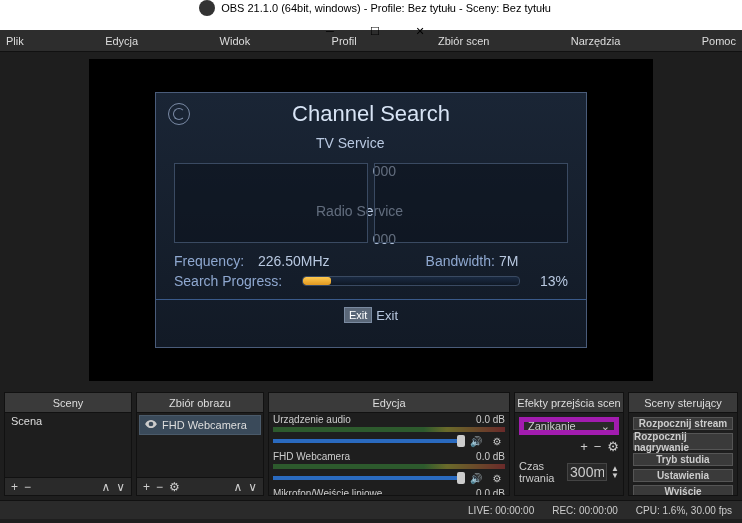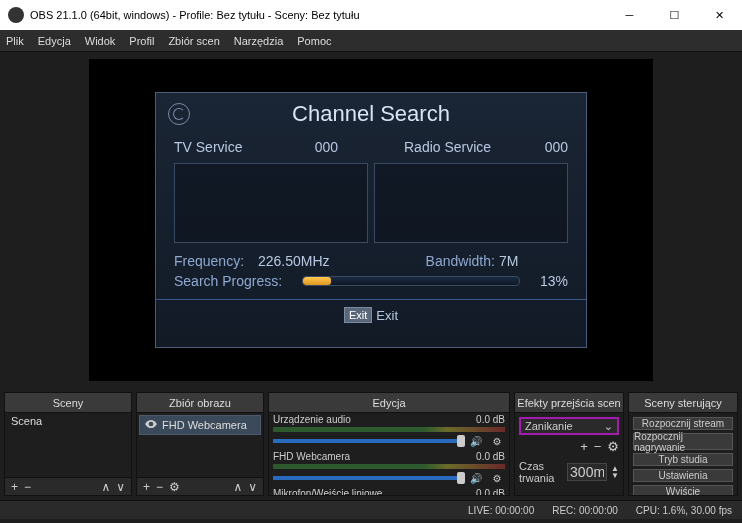--- a/index.html
+++ b/index.html
@@ -1,31 +1,31 @@
 <!DOCTYPE html>
 <html><head>
 <meta charset="utf-8">
 <style>
 * { box-sizing: border-box; margin: 0; padding: 0; }
 body { font-family: "Segoe UI", Tahoma, sans-serif; font-size: 11px; background: #1e1e1e; color: #ccc; width: 742px; height: 523px; overflow: hidden; }
-.titlebar { height: 30px; background: #fff; color: #000; display: flex; align-items: center; justify-content: space-between; padding: 0 0 0 8px; }
+.titlebar { height: 30px; background: #fff; color: #000; display: flex; align-items: center; justify-content: space-between; padding: 0 0 0 8px; flex-direction: column; }
 .titlebar-left { display: flex; align-items: center; gap: 6px; }
 .titlebar-icon { width: 16px; height: 16px; border-radius: 50%; background: #333; }
 .winbtns { display: flex; }
 .winbtn { width: 45px; height: 30px; display: flex; align-items: center; justify-content: center; color: #000; }
-.menubar { height: 22px; background: #2d2d2d; border-bottom: 1px solid #111; display: flex; align-items: center; padding: 0 6px; gap: 14px; font-size: 11px; color: #ddd; }
+.menubar { height: 22px; background: #2d2d2d; border-bottom: 1px solid #111; display: flex; align-items: center; padding: 0 6px; gap: 14px; font-size: 11px; color: #ddd; justify-content: space-between; }
 .menubar span { cursor: default; }
 .preview-area { height: 336px; background: #1e1e1e; display: flex; align-items: center; justify-content: center; padding: 8px; }
 .preview { width: 564px; height: 322px; background: #000; position: relative; display: flex; align-items: center; justify-content: center; }
 .panel { width: 432px; height: 256px; border: 1px solid #4a5c7a; background: linear-gradient(180deg, #1a2535, #121a26); color: #b8c8e0; position: relative; }
 .panel-header { height: 42px; display: flex; align-items: center; justify-content: center; font-size: 22px; color: #d8e4f5; position: relative; }
 .panel-logo { position: absolute; left: 12px; top: 10px; width: 22px; height: 22px; border: 1.5px solid #7a8aa5; border-radius: 50%; display: flex; align-items: center; justify-content: center; }
 .panel-logo::after { content: ""; width: 10px; height: 10px; border: 1.5px solid #7a8aa5; border-radius: 50%; border-right-color: transparent; }
 .panel-row { display: flex; padding: 0 18px; height: 24px; align-items: center; font-size: 14px; }
-.svc-row { gap: 4px; }
+.svc-row { gap: 12px; flex-direction: column; }
 .svc-label { width: 110px; }
 .svc-val { width: 50px; text-align: right; }
 .svc-gap { flex: 1; }
 .box-row { display: flex; padding: 4px 18px 8px; gap: 6px; }
 .box { flex: 1; height: 80px; border: 1px solid #3a4a62; background: rgba(10,15,25,0.5); }
 .info-row { display: flex; padding: 0 18px; height: 20px; align-items: center; font-size: 14px; gap: 4px; }
 .info-l1 { width: 80px; color: #8fa8d0; }
 .info-l2 { color: #8fa8d0; margin-left: 92px; }
 .prog-row { display: flex; align-items: center; padding: 2px 18px; gap: 8px; font-size: 14px; }
 .prog-label { width: 120px; color: #8fa8d0; }
@@ -50,25 +50,25 @@
 .source-item { height: 20px; padding: 2px 4px; font-size: 11px; color: #ddd; display: flex; align-items: center; gap: 4px; background: #3a4a5a; margin: 2px; border: 1px solid #4a5a6a; }
 .eye-icon svg { width: 14px; height: 14px; }
 .mixer-ch { padding: 1px 4px; font-size: 10px; color: #ccc; position: relative; }
 .mixer-ch .label-row { display: flex; justify-content: space-between; height: 12px; }
 .meter { height: 5px; background: linear-gradient(90deg, #2d5a2d 0%, #2d5a2d 65%, #6a6a2a 75%, #6a2a2a 100%); margin: 1px 0; position: relative; }
 .slider-row { display: flex; align-items: center; gap: 4px; height: 16px; }
 .slider { flex: 1; height: 4px; background: #2a6abf; position: relative; }
 .slider::after { content: ""; position: absolute; right: 0; top: -4px; width: 8px; height: 12px; background: #ccc; border-radius: 2px; }
 .icon-btn { width: 16px; height: 16px; display: flex; align-items: center; justify-content: center; color: #ccc; }
 .trans-body { padding: 4px; font-size: 11px; color: #ccc; }
-.trans-select { width: 100%; background: #2a2a2a; border: 2px solid #a21caf; color: #ccc; height: 18px; font-size: 11px; padding: 0 4px; display: flex; align-items: center; justify-content: space-between; margin-bottom: 4px; }
+.trans-select { width: 100%; background: #2a2a2a; border: 5px solid #a21caf; color: #ccc; height: 18px; font-size: 11px; padding: 0 4px; display: flex; align-items: center; justify-content: space-between; margin-bottom: 4px; }
 .trans-btns { display: flex; justify-content: flex-end; gap: 6px; font-size: 13px; margin-bottom: 6px; }
 .trans-dur { display: flex; align-items: center; gap: 4px; }
 .trans-dur input { flex: 1; background: #2a2a2a; border: 1px solid #444; color: #ccc; height: 18px; font-size: 14px; padding: 0 2px; width: 40px; }
-.ctrl-body { padding: 4px; display: flex; flex-direction: column; gap: 3px; }
+.ctrl-body { padding: 4px; display: flex; flex-direction: column; gap: 3px; font-weight: bold; }
 .ctrl-btn { height: 17px; background: #3a3a3a; border: 1px solid #555; color: #ccc; font-size: 10px; display: flex; align-items: center; justify-content: center; }
 .statusbar { height: 19px; background: #2a2a2a; border-top: 1px solid #111; display: flex; align-items: center; justify-content: flex-end; gap: 18px; padding: 0 10px; font-size: 10px; color: #ccc; }
 </style>
 </head>
 <body>
 
 <div class="titlebar">
   <div class="titlebar-left">
     <div class="titlebar-icon"></div>
     <span>OBS 21.1.0 (64bit, windows) - Profile: Bez tytułu - Sceny: Bez tytułu</span>

